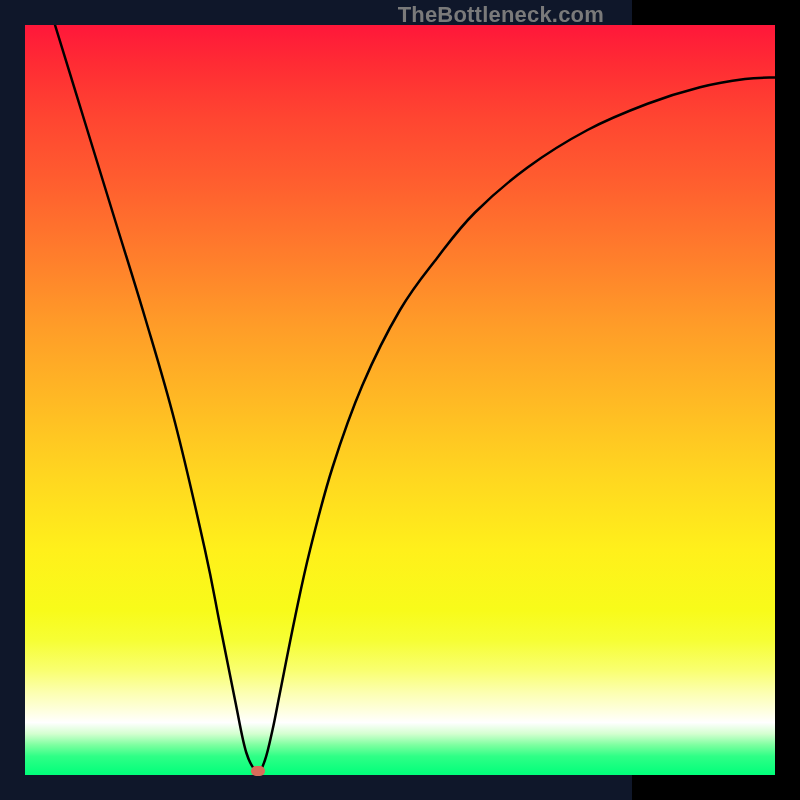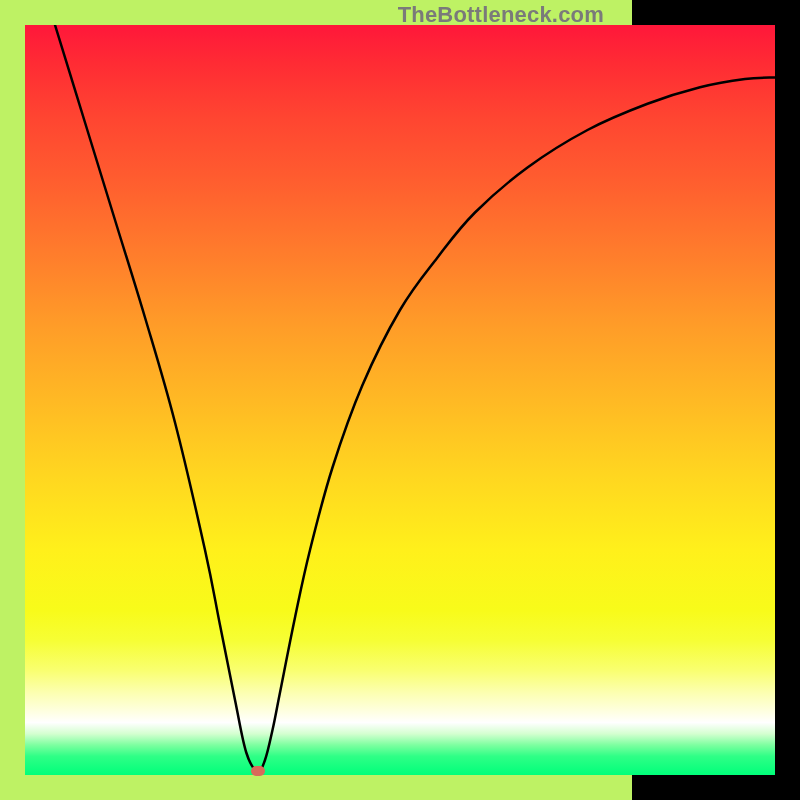--- a/index.html
+++ b/index.html
@@ -1,21 +1,21 @@
 <!DOCTYPE html>
 <html><head>
 <meta charset="utf-8">
 <style>
   * { margin: 0; padding: 0; box-sizing: border-box; }
   html, body { width: 800px; height: 800px; overflow: hidden; background: #000; }
   .chart-container {
     width: 632px;
     height: 800px;
     position: relative;
-    background: #bef264;
+    background: #0f172a;
   }
   .plot-area {
     position: absolute;
     left: 25px;
     top: 25px;
     width: 750px;
     height: 750px;
     background: linear-gradient(to bottom,
       #ff173a 0%,
       #ff2b34 5%,

